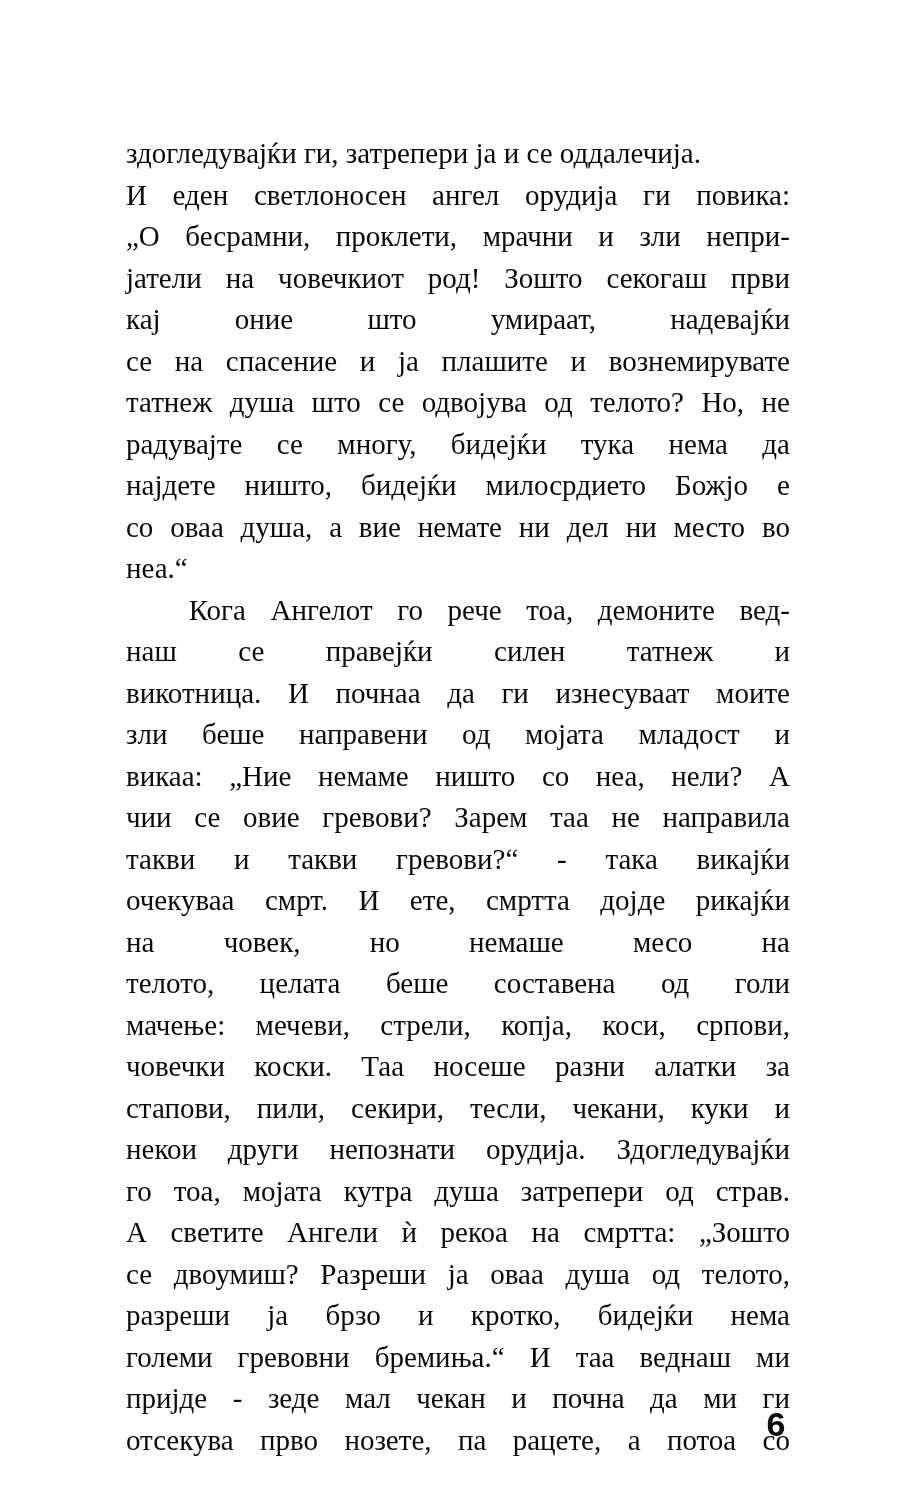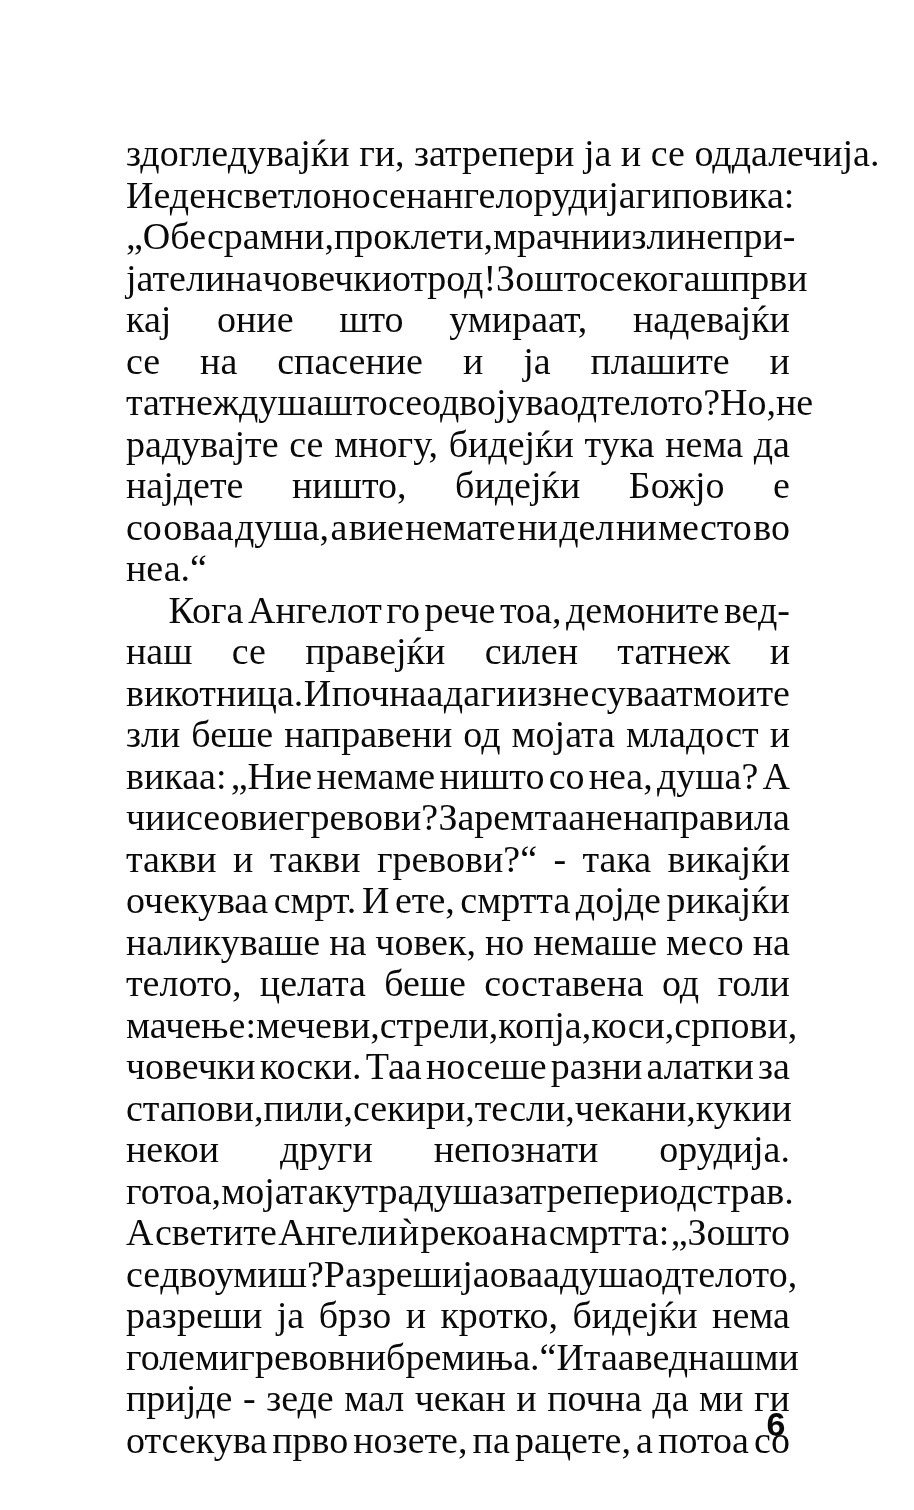--- a/index.html
+++ b/index.html
@@ -32,21 +32,21 @@
     top: 133px;
     width: 664px;
   }
 
   
   .line {
     display: block;
     width: 664px;
     height: 41.5px;
     line-height: 41.5px;
-    font-size: 38px;
+    font-size: 29px;
     letter-spacing: 0px;
     white-space: nowrap;
     color: #0a0a0a;
   }
 
   
   .line.just {
     display: flex;
     justify-content: space-between;
   }
@@ -120,20 +120,21 @@
         <span>надевајќи</span>
       </div>
       <div class="line just">
         <span>се</span>
         <span>на</span>
         <span>спасение</span>
         <span>и</span>
         <span>ја</span>
         <span>плашите</span>
         <span>и</span>
+        <span>вознемирувате</span>
       </div>
       <div class="line just">
         <span>татнеж</span>
         <span>душа</span>
         <span>што</span>
         <span>се</span>
         <span>одвојува</span>
         <span>од</span>
         <span>телото?</span>
         <span>Но,</span>
@@ -145,20 +146,21 @@
         <span>многу,</span>
         <span>бидејќи</span>
         <span>тука</span>
         <span>нема</span>
         <span>да</span>
       </div>
       <div class="line just">
         <span>најдете</span>
         <span>ништо,</span>
         <span>бидејќи</span>
+        <span>милосрдието</span>
         <span>Божјо</span>
         <span>е</span>
       </div>
       <div class="line just">
         <span>со</span>
         <span>оваа</span>
         <span>душа,</span>
         <span>а</span>
         <span>вие</span>
         <span>немате</span>
@@ -205,21 +207,21 @@
         <span>младост</span>
         <span>и</span>
       </div>
       <div class="line just">
         <span>викаа:</span>
         <span>„Ние</span>
         <span>немаме</span>
         <span>ништо</span>
         <span>со</span>
         <span>неа,</span>
-        <span>душа?</span>
+        <span>нели?</span>
         <span>А</span>
       </div>
       <div class="line just">
         <span>чии</span>
         <span>се</span>
         <span>овие</span>
         <span>гревови?</span>
         <span>Зарем</span>
         <span>таа</span>
         <span>не</span>
@@ -237,21 +239,20 @@
       <div class="line just">
         <span>очекуваа</span>
         <span>смрт.</span>
         <span>И</span>
         <span>ете,</span>
         <span>смртта</span>
         <span>дојде</span>
         <span>рикајќи</span>
       </div>
       <div class="line just">
-        <span>наликуваше</span>
         <span>на</span>
         <span>човек,</span>
         <span>но</span>
         <span>немаше</span>
         <span>месо</span>
         <span>на</span>
       </div>
       <div class="line just">
         <span>телото,</span>
         <span>целата</span>
@@ -284,20 +285,21 @@
         <span>тесли,</span>
         <span>чекани,</span>
         <span>куки</span>
         <span>и</span>
       </div>
       <div class="line just">
         <span>некои</span>
         <span>други</span>
         <span>непознати</span>
         <span>орудија.</span>
+        <span>Здогледувајќи</span>
       </div>
       <div class="line just">
         <span>го</span>
         <span>тоа,</span>
         <span>мојата</span>
         <span>кутра</span>
         <span>душа</span>
         <span>затрепери</span>
         <span>од</span>
         <span>страв.</span>

